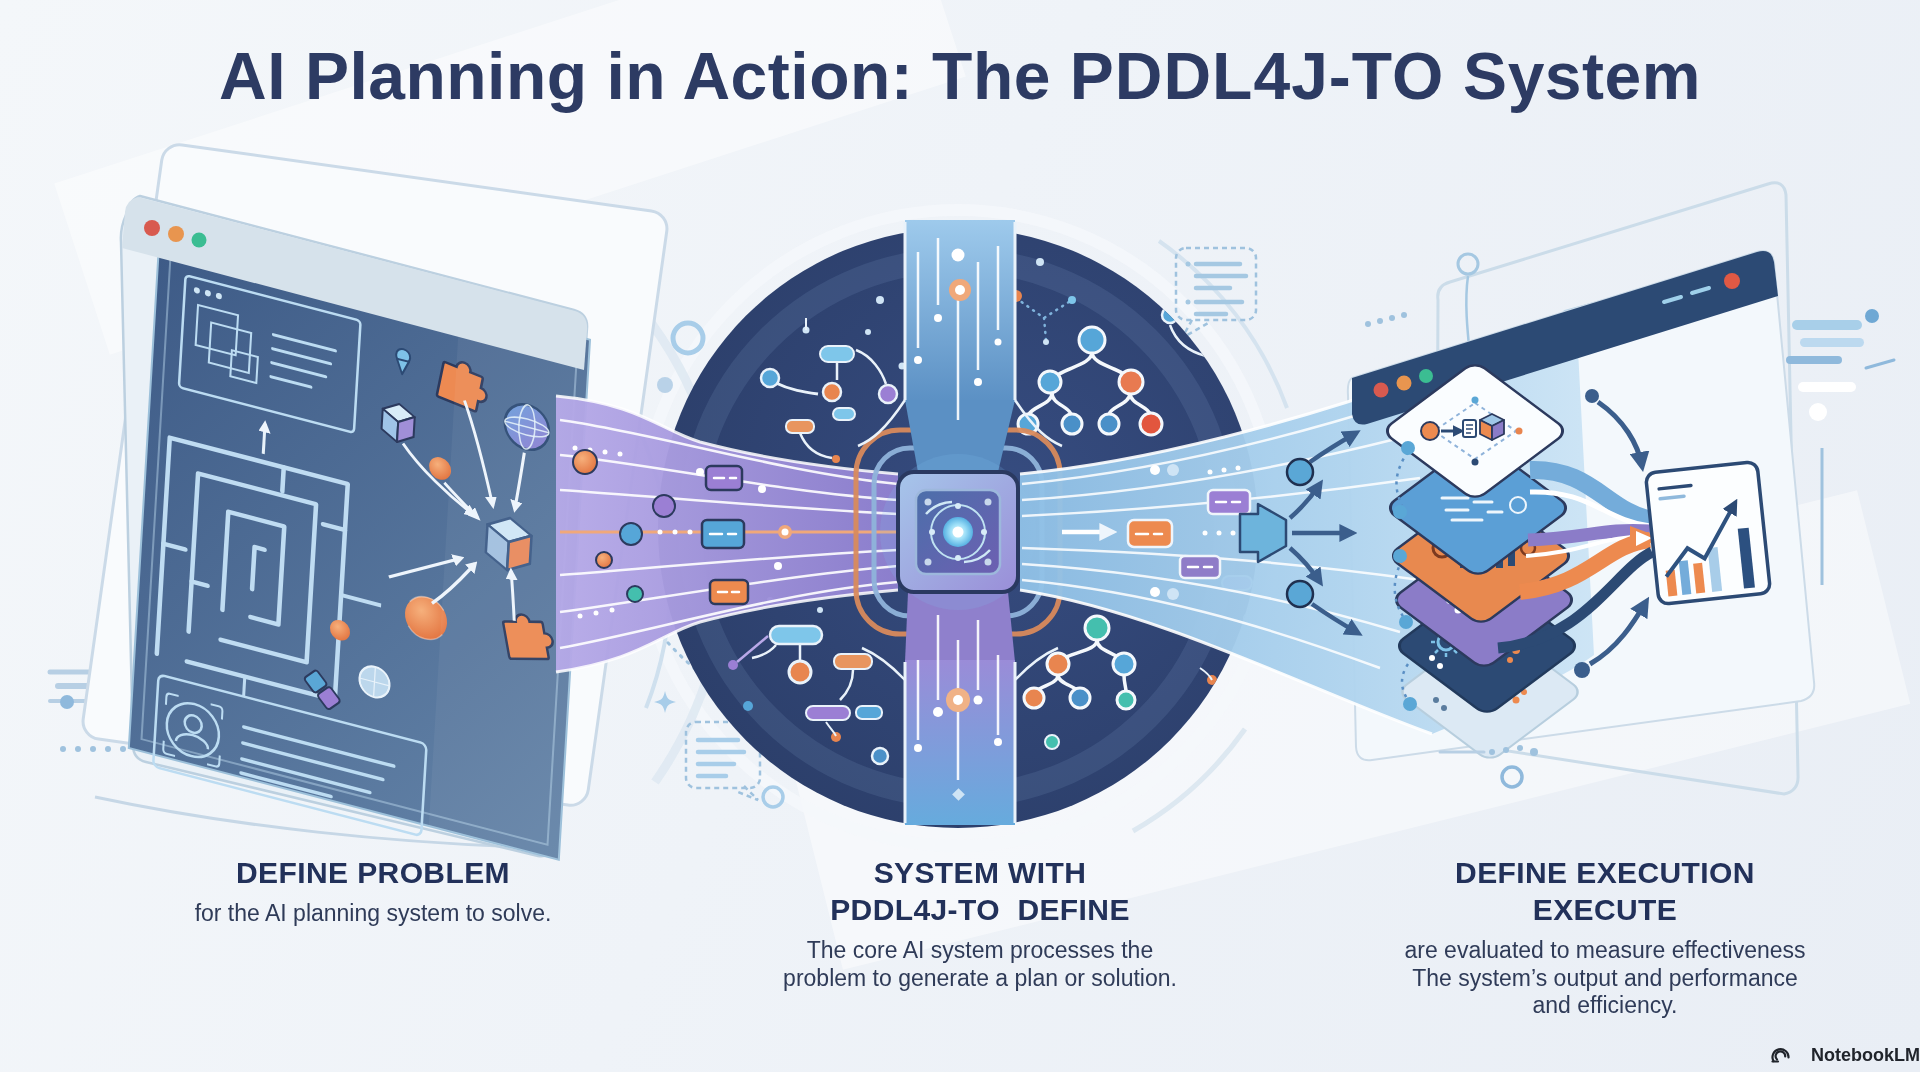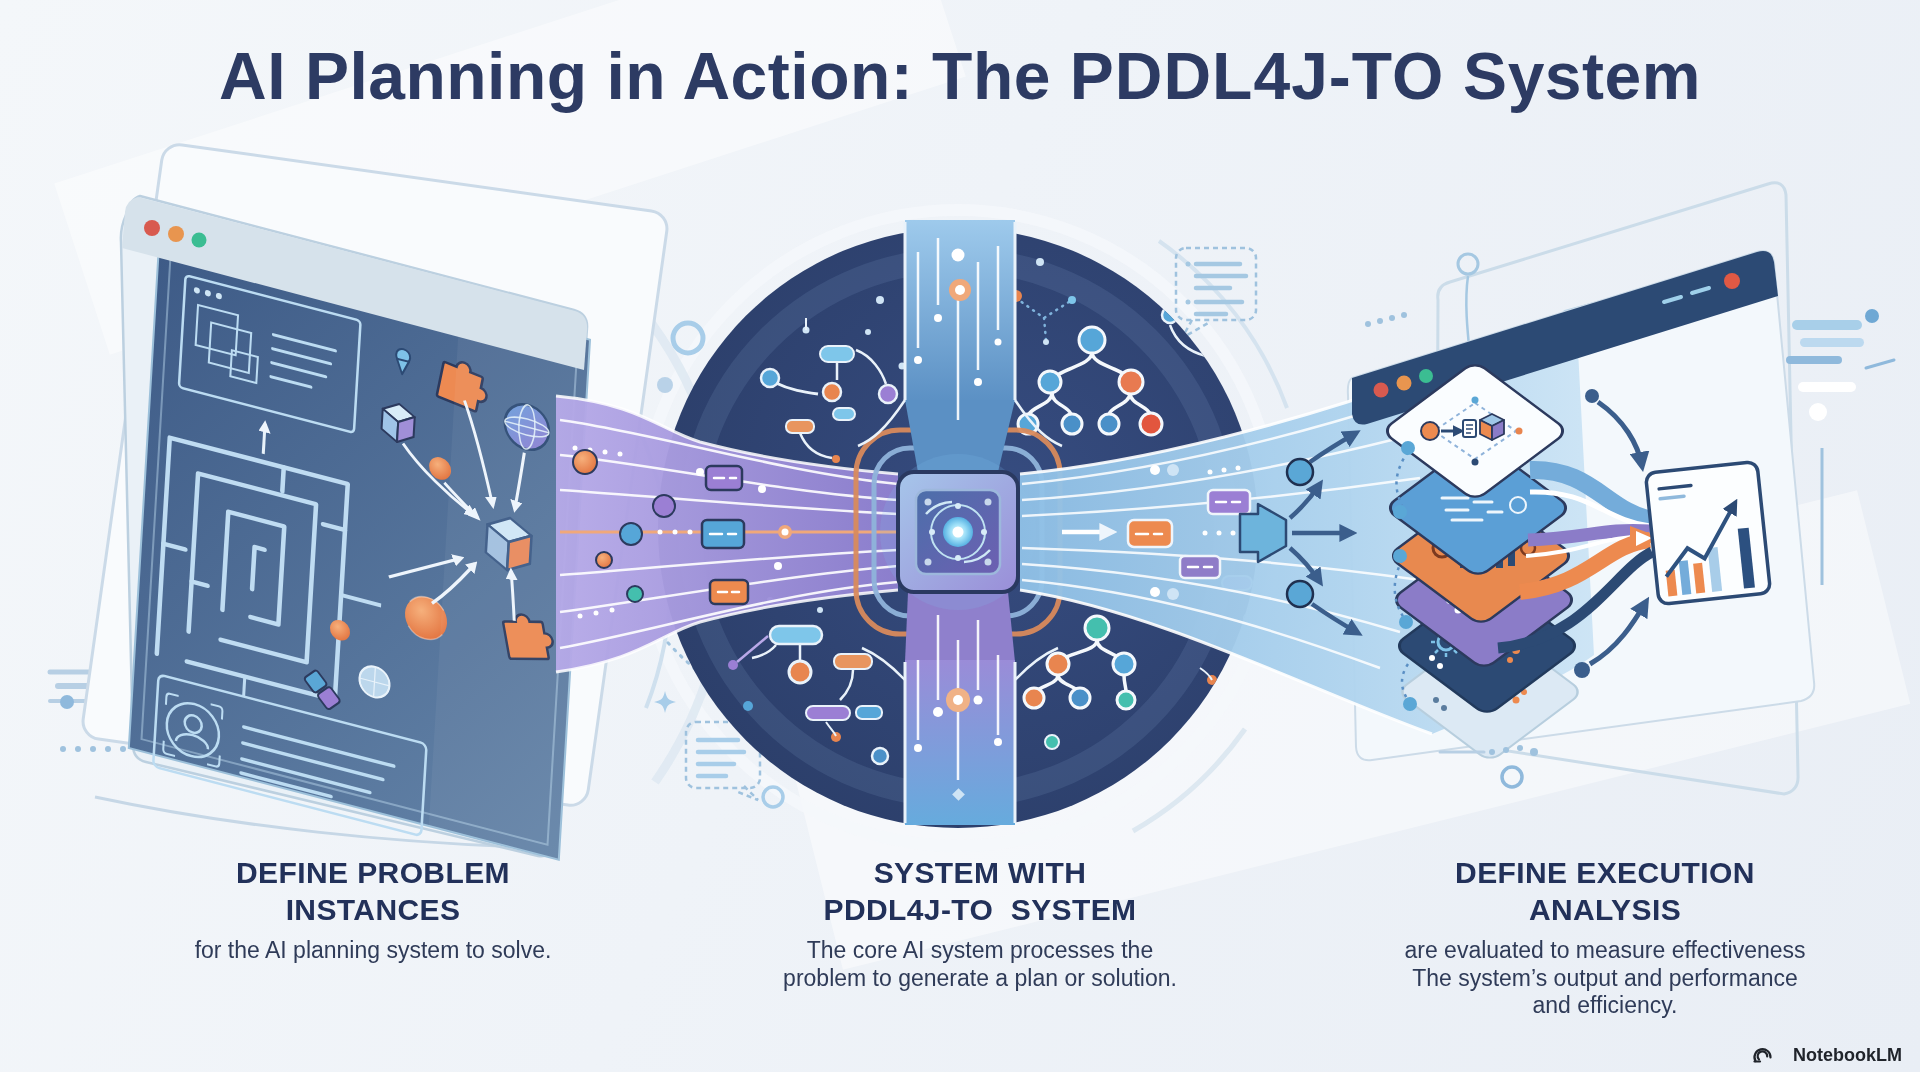--- a/index.html
+++ b/index.html
@@ -20,21 +20,21 @@
   .steps{position:absolute;left:0;top:854px;width:1920px;height:200px;margin-left:35px;}
   .step{position:absolute;width:456px;text-align:center;}
   .step.p1{left:110px;}
   .step.p2{left:717px;}
   .step.p3{left:1342px;}
   .step-heading{margin:0;font-size:30px;line-height:37px;font-weight:700;color:#22315a;letter-spacing:.4px;}
   .step-heading span{display:block;white-space:pre;}
   .step-desc{margin:9px 0 0 0;font-size:23px;line-height:27.5px;font-weight:400;color:#2f3b58;}
   .step-desc span{display:block;white-space:pre;}
   .watermark{
-    position:absolute;right:18px;bottom:6px;display:flex;align-items:center;gap:20px;
+    position:absolute;right:0;bottom:6px;display:flex;align-items:center;gap:20px;
     font-size:18px;font-weight:700;color:#20242b;
   }
   .watermark svg{display:block;}
 </style>
 </head>
 <body>
 
 <div class="canvas">
   <div class="streak s1"></div>
   <div class="streak s2"></div>
@@ -712,42 +712,41 @@
       <path d="M1440,752 H1484" stroke="#b7cfe4" stroke-width="3" stroke-linecap="round"></path>
     </g>
   </svg>
 
   <h1 class="title"><span>AI Planning in Action: The </span><span class="em">PDDL4J-TO</span><span> System</span></h1>
 
   <section class="steps">
     <div class="step p1">
       <h2 class="step-heading">
         <span>DEFINE PROBLEM</span>
-        <span>INSTANCES</span>
       </h2>
       <p class="step-desc">
         <span>for the AI planning system to solve.</span>
         <span></span>
       </p>
     </div>
     <div class="step p2">
       <h2 class="step-heading">
         <span>SYSTEM WITH</span>
-        <span>PDDL4J-TO  SYSTEM</span>
+        <span>PDDL4J-TO  DEFINE</span>
       </h2>
       <p class="step-desc">
         <span>The core AI system processes the</span>
         <span>problem to generate a plan or solution.</span>
         <span></span>
       </p>
     </div>
     <div class="step p3">
       <h2 class="step-heading">
         <span>DEFINE EXECUTION</span>
-        <span>ANALYSIS</span>
+        <span>EXECUTE</span>
       </h2>
       <p class="step-desc">
         <span>are evaluated to measure effectiveness</span>
         <span>The system’s output and performance</span>
         <span>and efficiency.</span>
       </p>
     </div>
   </section>
 
   <div class="watermark">

